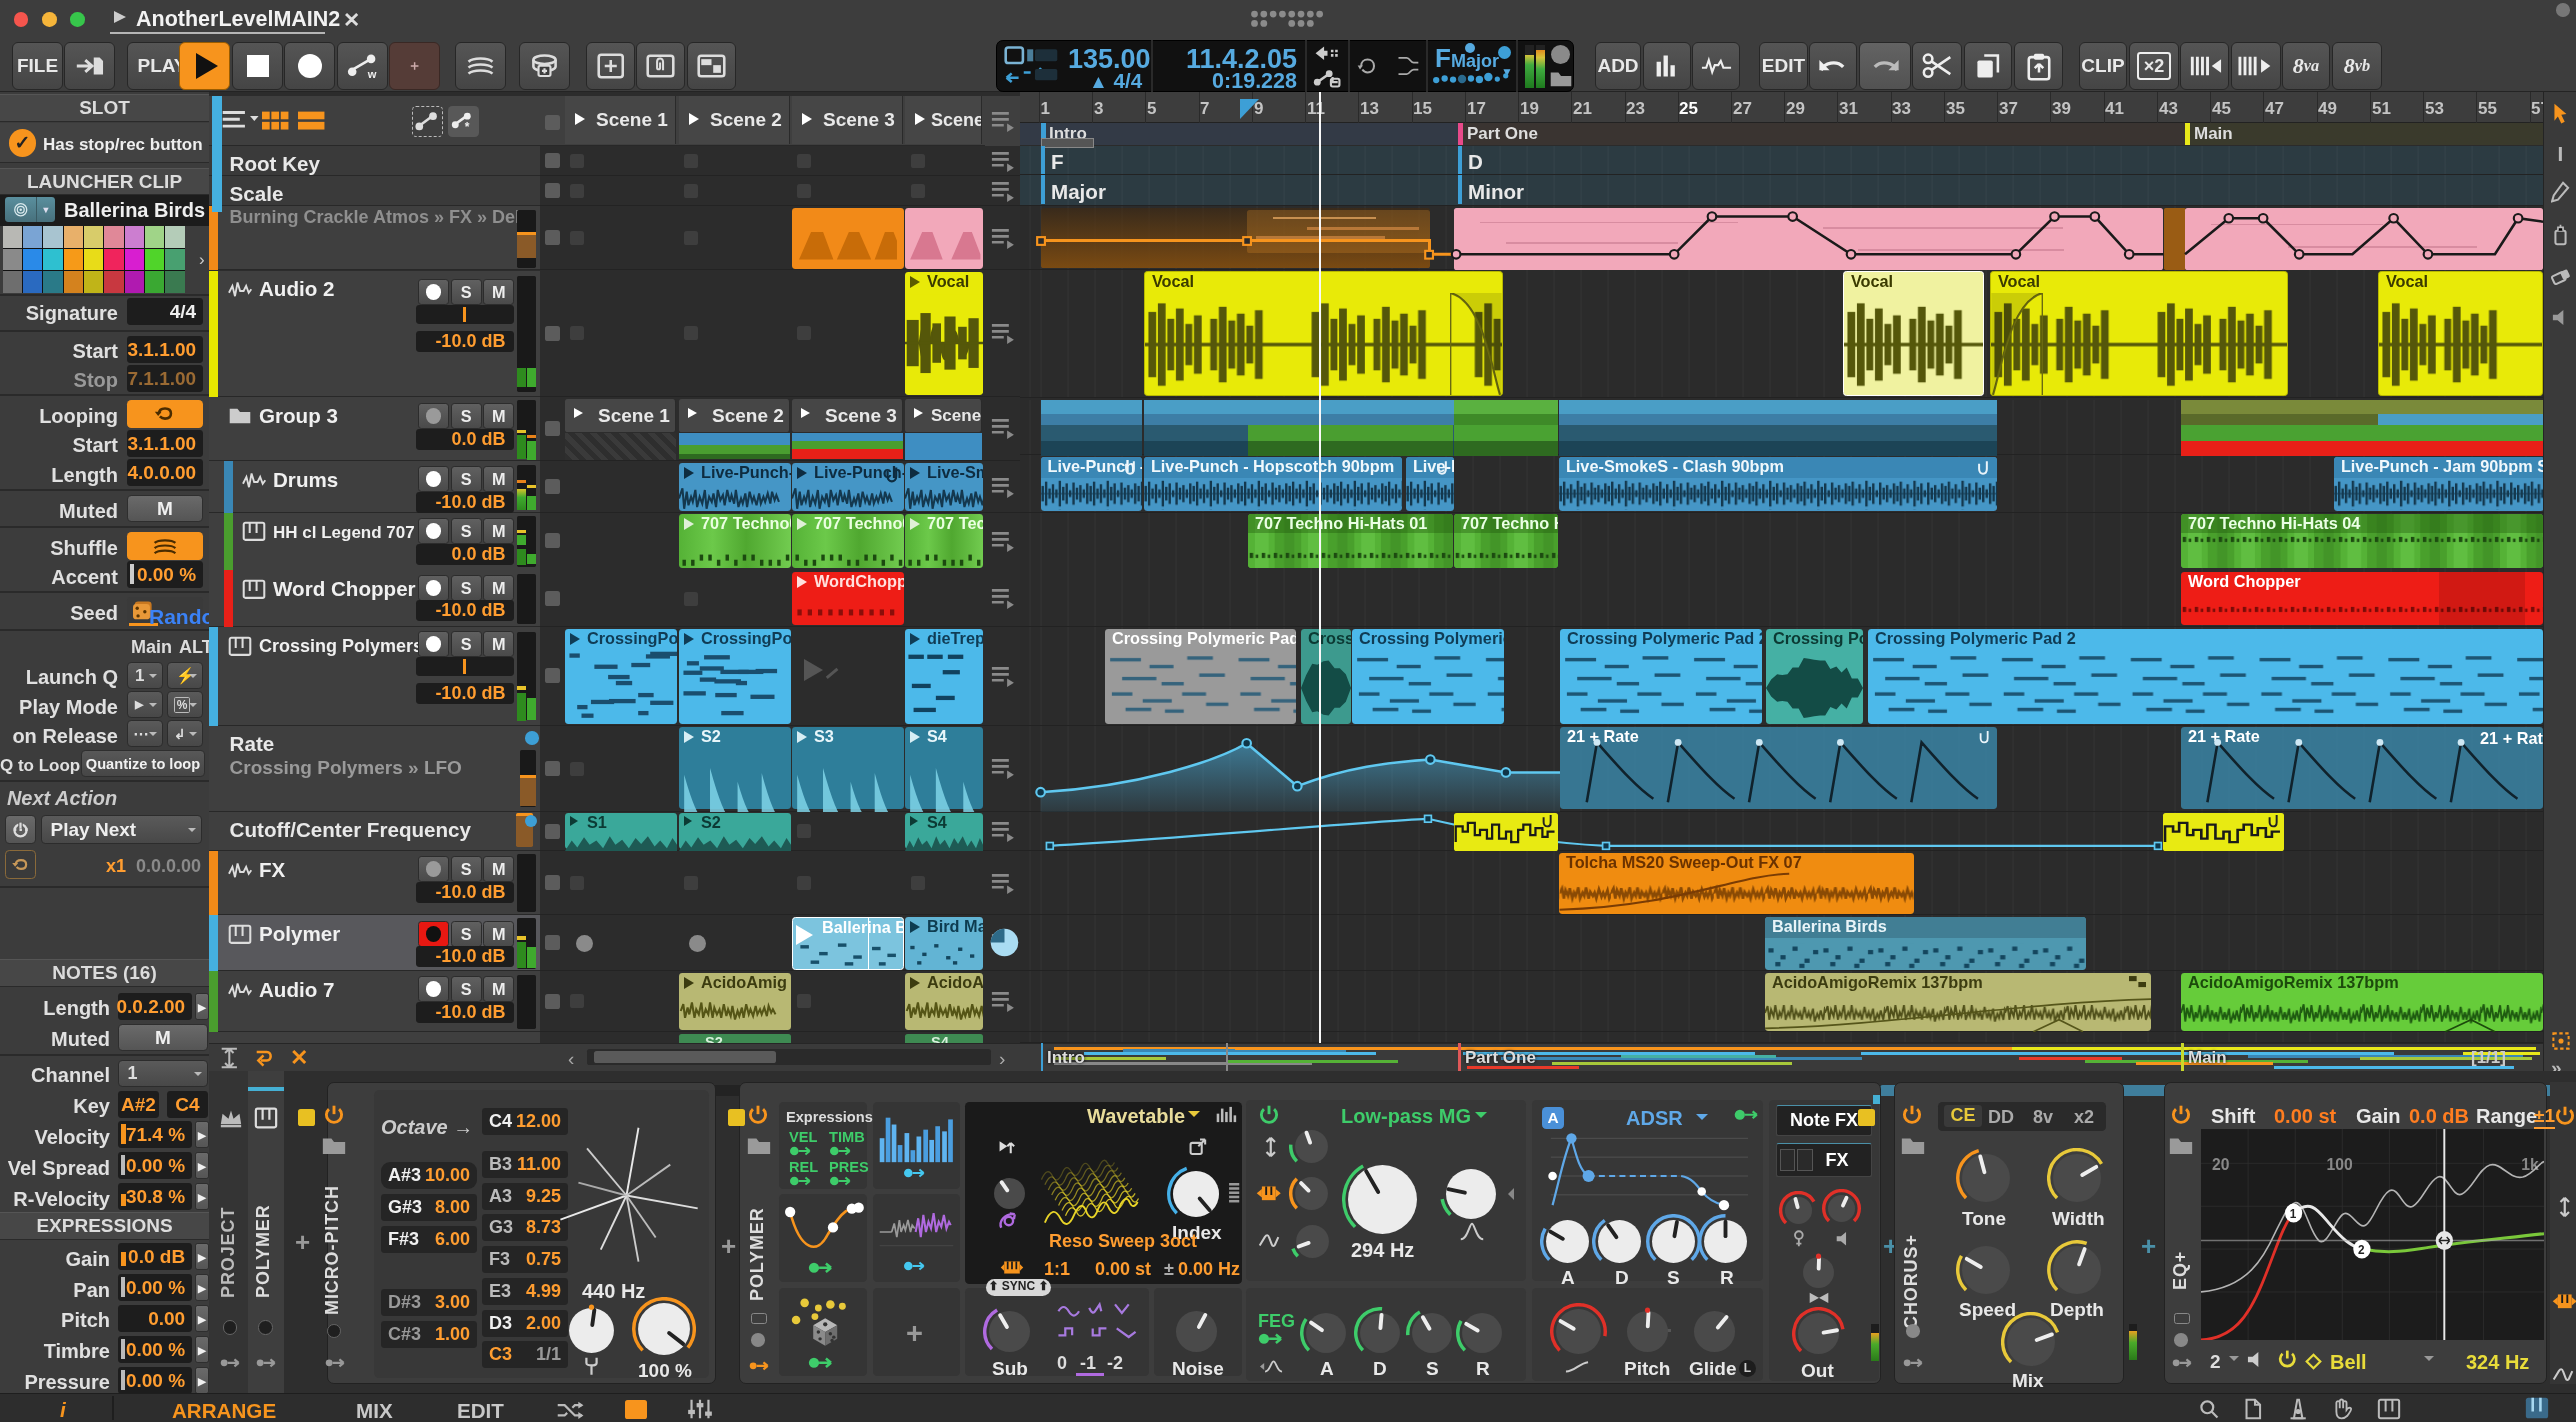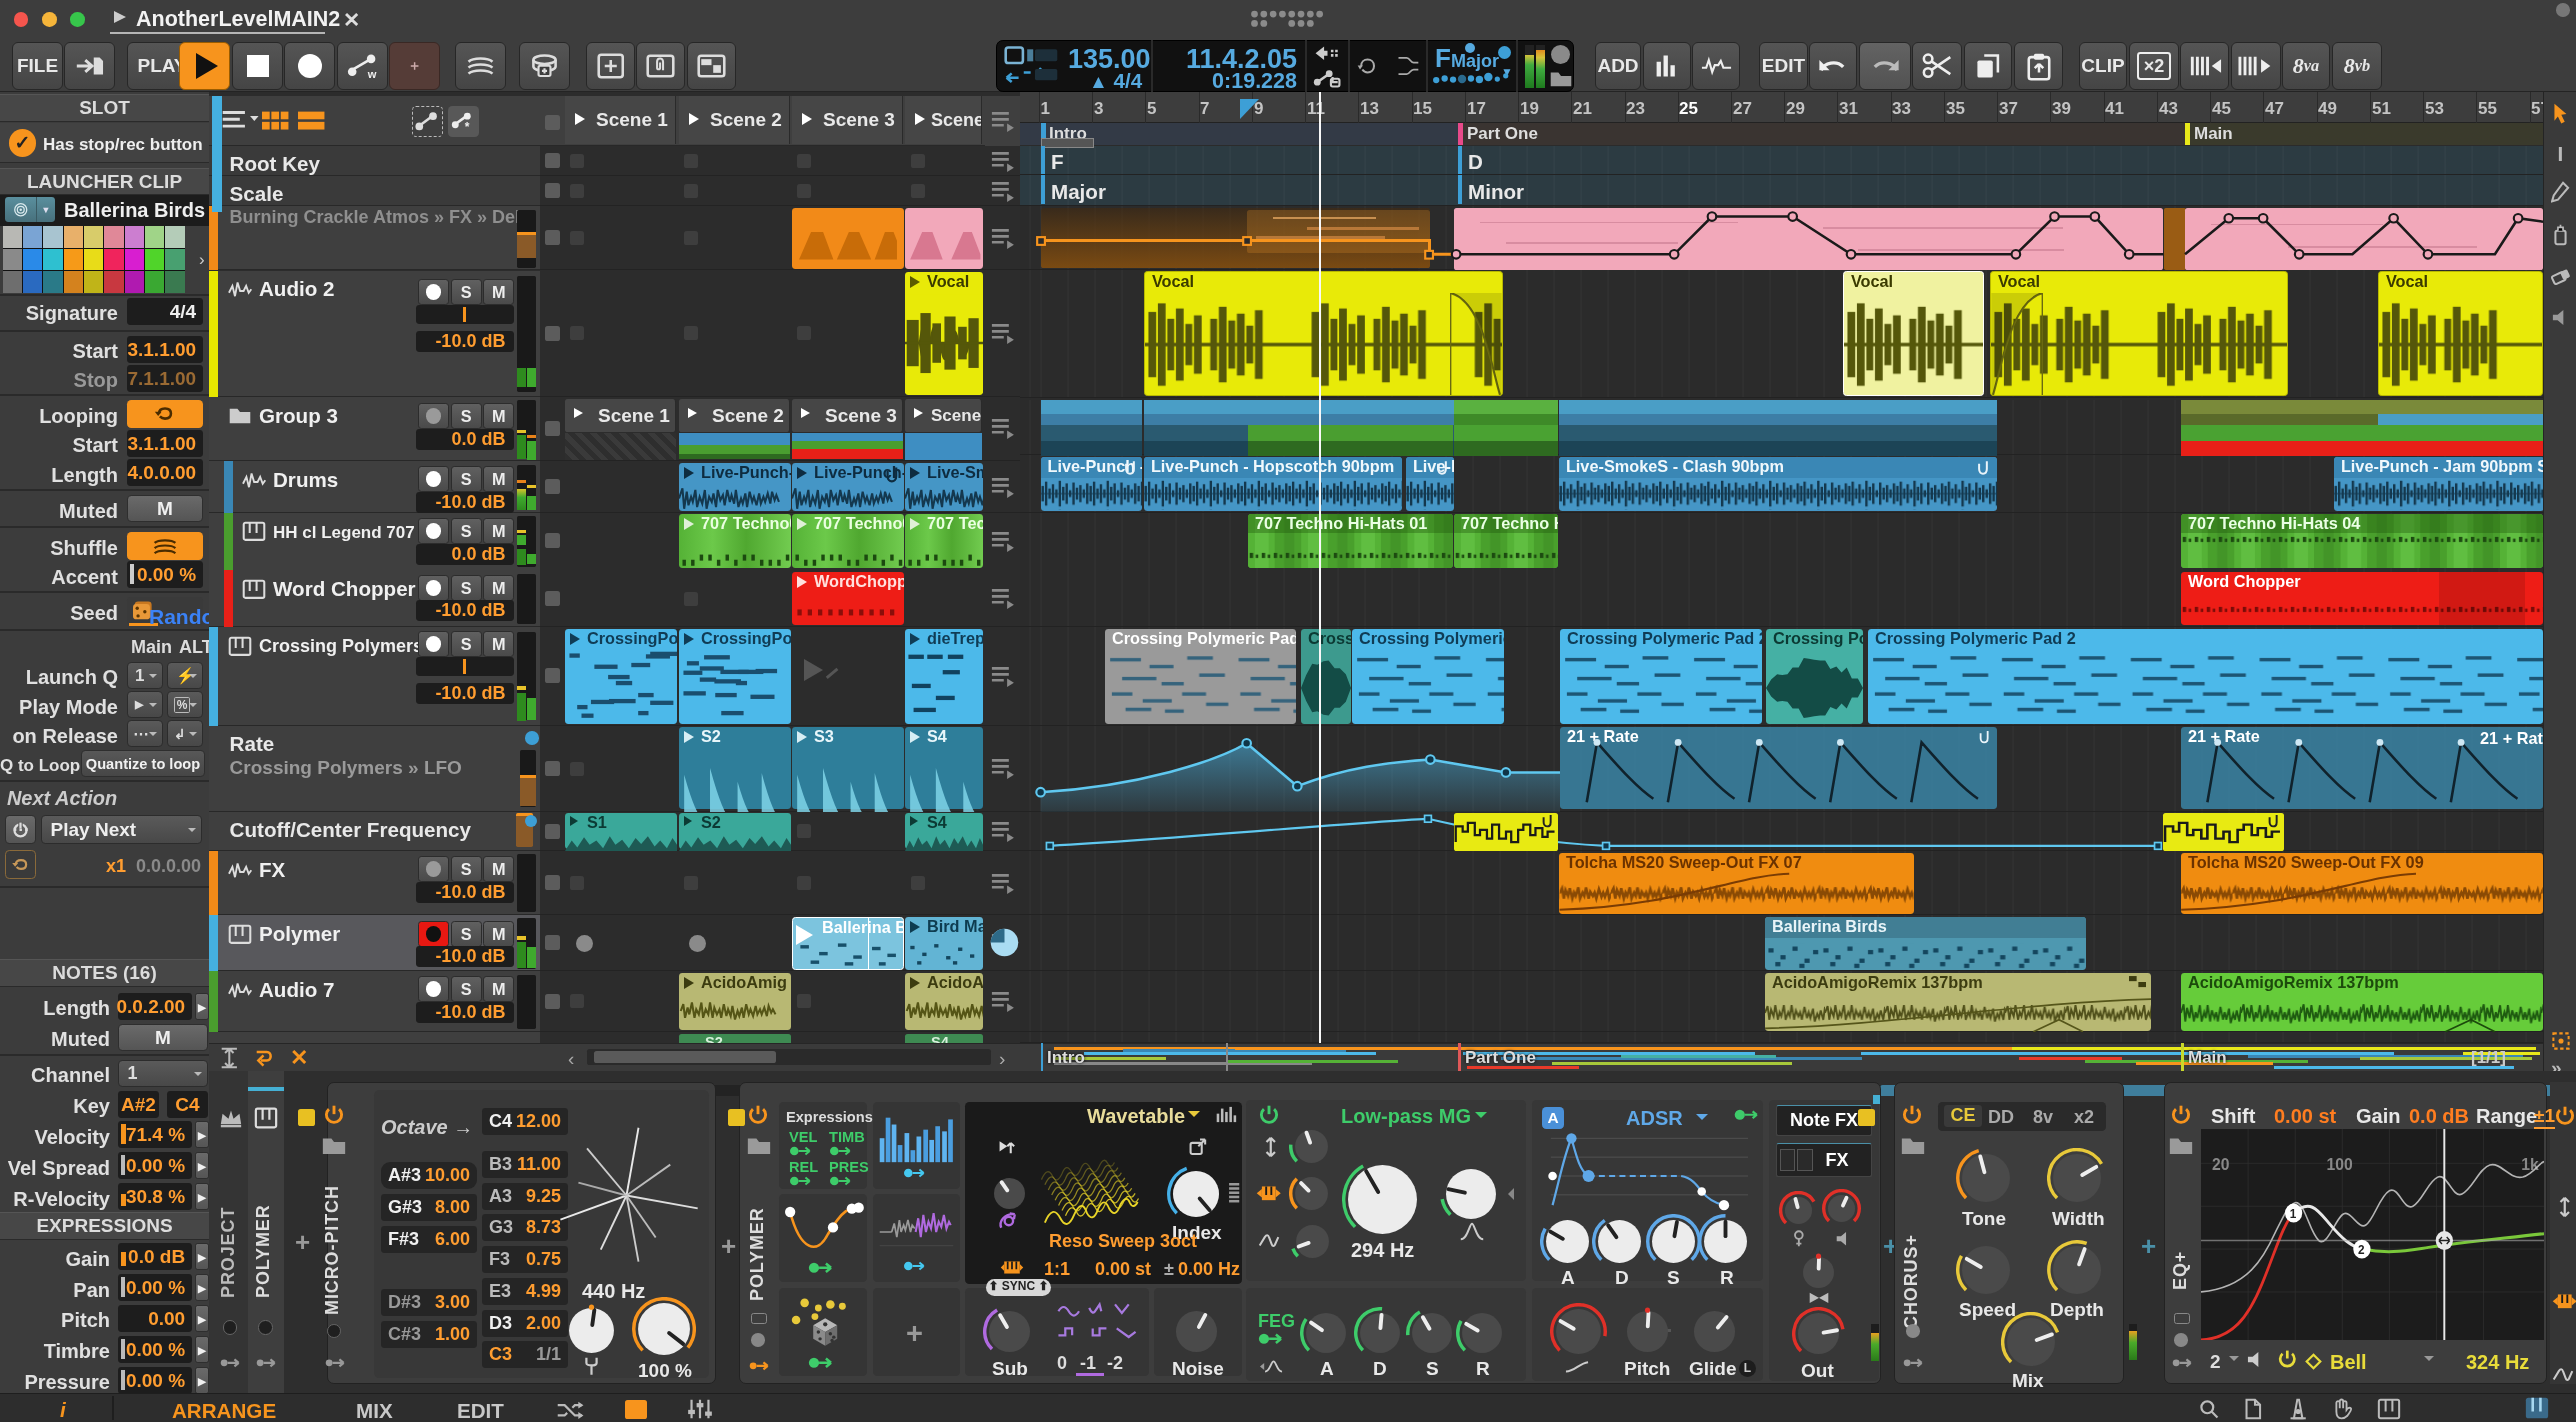--- a/index.html
+++ b/index.html
@@ -1532,27 +1532,20 @@
         <path d="M13 3v10c0 8-10 8-10 0V6" stroke="#222" stroke-width="2.8" fill="none"></path>
       </svg>
     </div>
 <div class="a" style="left:539px;top:761px;width:355px;height:61px;background:#f08c10;border-radius:3.4px;overflow:hidden">
       <div class="ct" style="font-size:16.3px;color:#6a3200;padding-left:6.9px">Tolcha MS20 Sweep-Out FX 07</div>
       <svg class="a" style="left:0;top:19px" width="355" height="42" viewBox="0 0 413 49">
         <rect y="8" width="100%" height="36" fill="url(#pwavO)"></rect>
         <path d="M0 44 C137 40 206 4 268 2" stroke="#7a3c04" stroke-width="2.5" fill="none"></path>
       </svg>
     </div>
-<div class="a" style="left:1161px;top:761px;width:362px;height:61px;background:#f08c10;border-radius:3.4px;overflow:hidden">
-      <div class="ct" style="font-size:16.3px;color:#6a3200;padding-left:6.9px">Tolcha MS20 Sweep-Out FX 09</div>
-      <svg class="a" style="left:0;top:19px" width="362" height="42" viewBox="0 0 422 49">
-        <rect y="8" width="100%" height="36" fill="url(#pwavO)"></rect>
-        <path d="M0 44 C140 40 211 4 274 2" stroke="#7a3c04" stroke-width="2.5" fill="none"></path>
-      </svg>
-    </div>
 <div class="a" style="left:745px;top:825px;width:321px;height:53px;background:#4e98b0;border-radius:3.4px;overflow:hidden">
       <div class="a" style="left:0;top:0;width:100%;height:20.6px;background:#417e94"></div>
       <div class="ct" style="font-size:16.3px;color:#e8f4f8;padding-left:6.9px">Ballerina Birds</div>
       <svg class="a" style="left:0;top:26px" width="321" height="26" viewBox="0 0 374 30">
         <rect width="100%" height="100%" fill="url(#pdots)"></rect>
       </svg>
     </div>
 <div class="a" style="left:745px;top:881px;width:386px;height:58px;background:#b8b873;border-radius:3.4px;overflow:hidden">
       <div class="ct" style="font-size:16.3px;color:#3c3c10;padding-left:6.9px">AcidoAmigoRemix 137bpm</div>
       <svg class="a" style="left:0;top:20.6px" width="386" height="37" viewBox="0 0 450 43">

